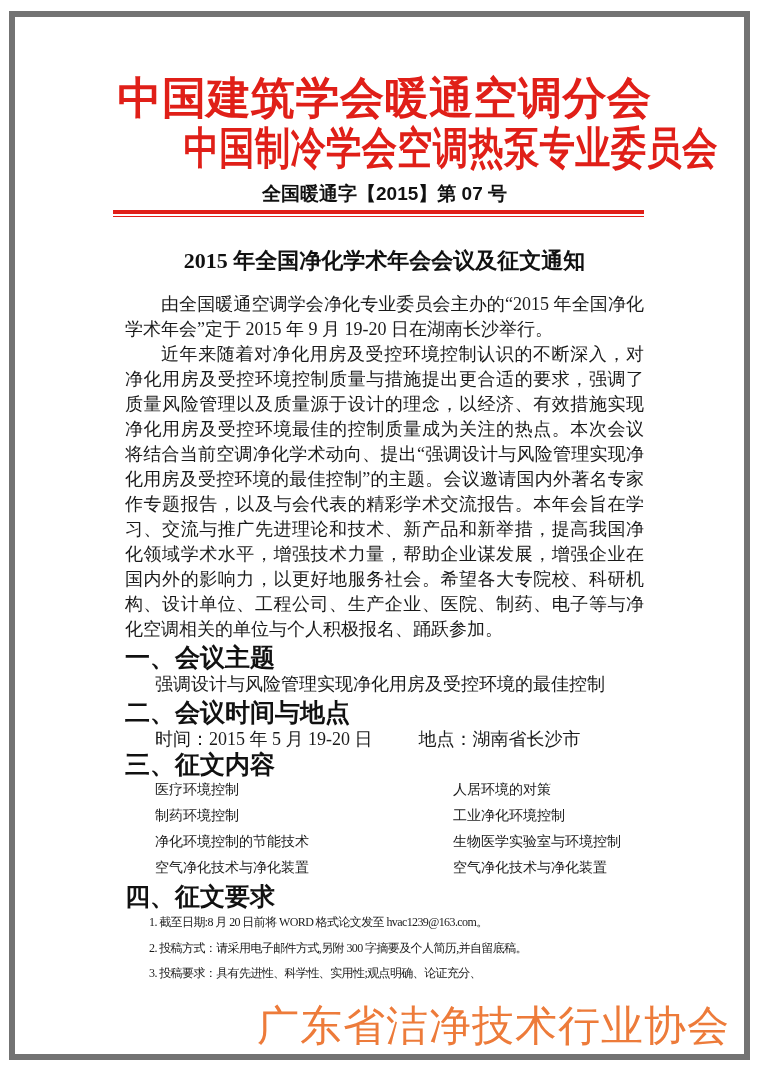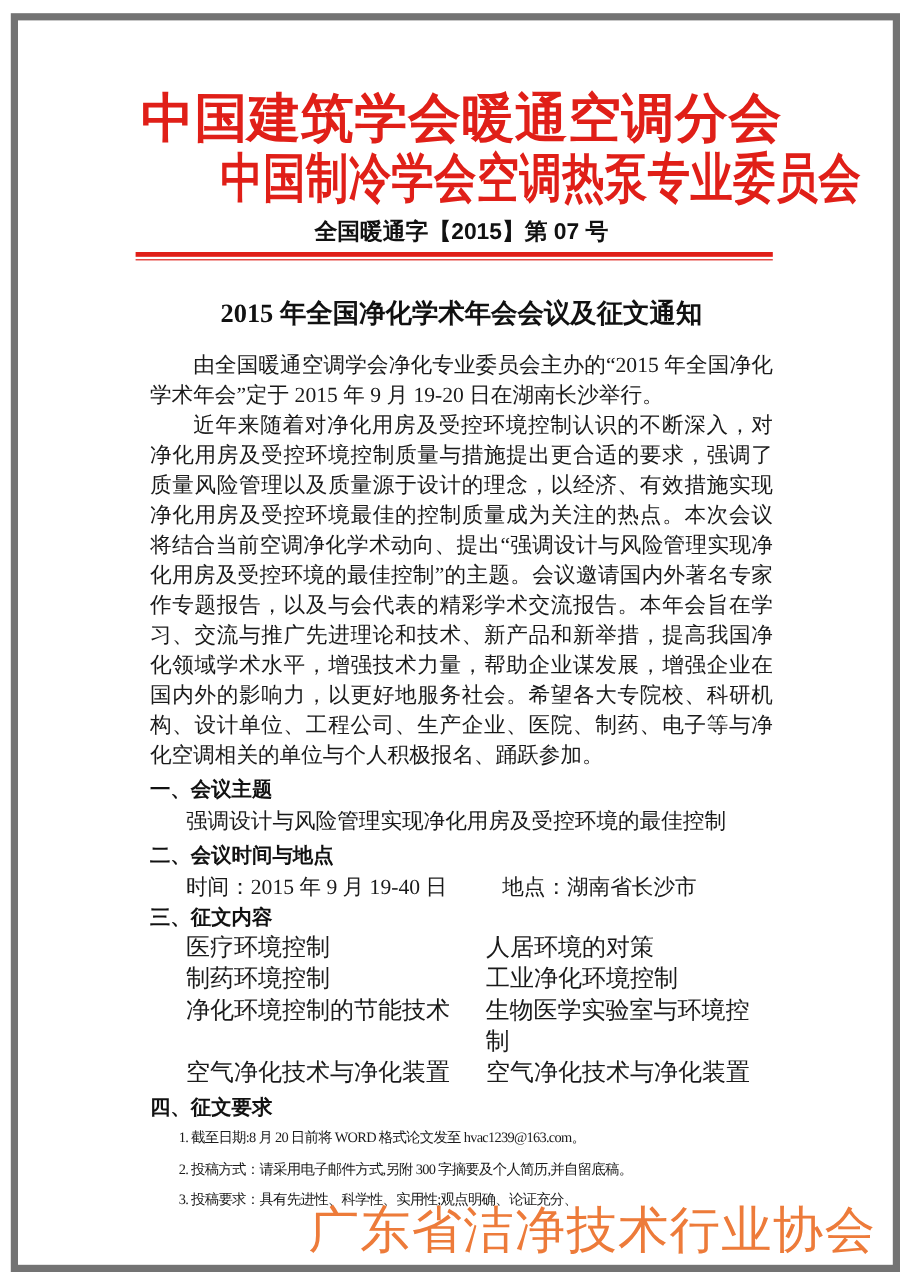--- a/index.html
+++ b/index.html
@@ -45,29 +45,29 @@
 
   .body-para {
     font-size: 18px; line-height: 25px;
     text-align: justify; text-indent: 2em;
   }
   .body-para.first { margin-top: 16px; }
 
   .sec-heading {
     margin-top: 2px;
     font-family: "Liberation Sans", "DejaVu Sans", sans-serif;
-    font-weight: bold; font-size: 17px; line-height: 27px; color: #111;
+    font-weight: bold; font-size: 25px; line-height: 27px; color: #111;
   }
   .sec-heading.tight { line-height: 25px; margin-top: 0; }
   .sec-content { font-size: 18px; line-height: 26px; padding-left: 30px; }
 
   .time-row { display: flex; gap: 46px; padding-left: 30px; font-size: 18px; line-height: 26px; }
 
   .topics { padding-left: 30px; }
-  .topic-row { display: flex; font-size: 20px; line-height: 26px; }
+  .topic-row { display: flex; font-size: 14px; line-height: 26px; gap: 48px; }
   .topic-left { width: 250px; }
 
   .items p {
     font-size: 12px; line-height: 25.5px;
     letter-spacing: -0.6px; text-indent: 2em; text-align: justify;
   }
   .items p.nowrap { white-space: nowrap; }
 
   
   .watermark {
@@ -97,21 +97,21 @@
     <p class="body-para">近年来随着对净化用房及受控环境控制认识的不断深入，对净化用房及受控环境控制质量与措施提出更合适的要求，强调了质量风险管理以及质量源于设计的理念，以经济、有效措施实现净化用房及受控环境最佳的控制质量成为关注的热点。本次会议将结合当前空调净化学术动向、提出“强调设计与风险管理实现净化用房及受控环境的最佳控制”的主题。会议邀请国内外著名专家作专题报告，以及与会代表的精彩学术交流报告。本年会旨在学习、交流与推广先进理论和技术、新产品和新举措，提高我国净化领域学术水平，增强技术力量，帮助企业谋发展，增强企业在国内外的影响力，以更好地服务社会。希望各大专院校、科研机构、设计单位、工程公司、生产企业、医院、制药、电子等与净化空调相关的单位与个人积极报名、踊跃参加。</p>
 
     <section>
       <div class="sec-heading">一、会议主题</div>
       <div class="sec-content">强调设计与风险管理实现净化用房及受控环境的最佳控制</div>
     </section>
 
     <section>
       <div class="sec-heading">二、会议时间与地点</div>
       <div class="time-row">
-        <span>时间：2015 年 9 月 19-40 日</span>
+        <span>时间：2015 年 5 月 19-20 日</span>
         <span>地点：湖南省长沙市</span>
       </div>
     </section>
 
     <section>
       <div class="sec-heading tight">三、征文内容</div>
       <div class="topics">
         <div class="topic-row">
           <span class="topic-left">医疗环境控制</span>
           <span class="topic-right">人居环境的对策</span>

